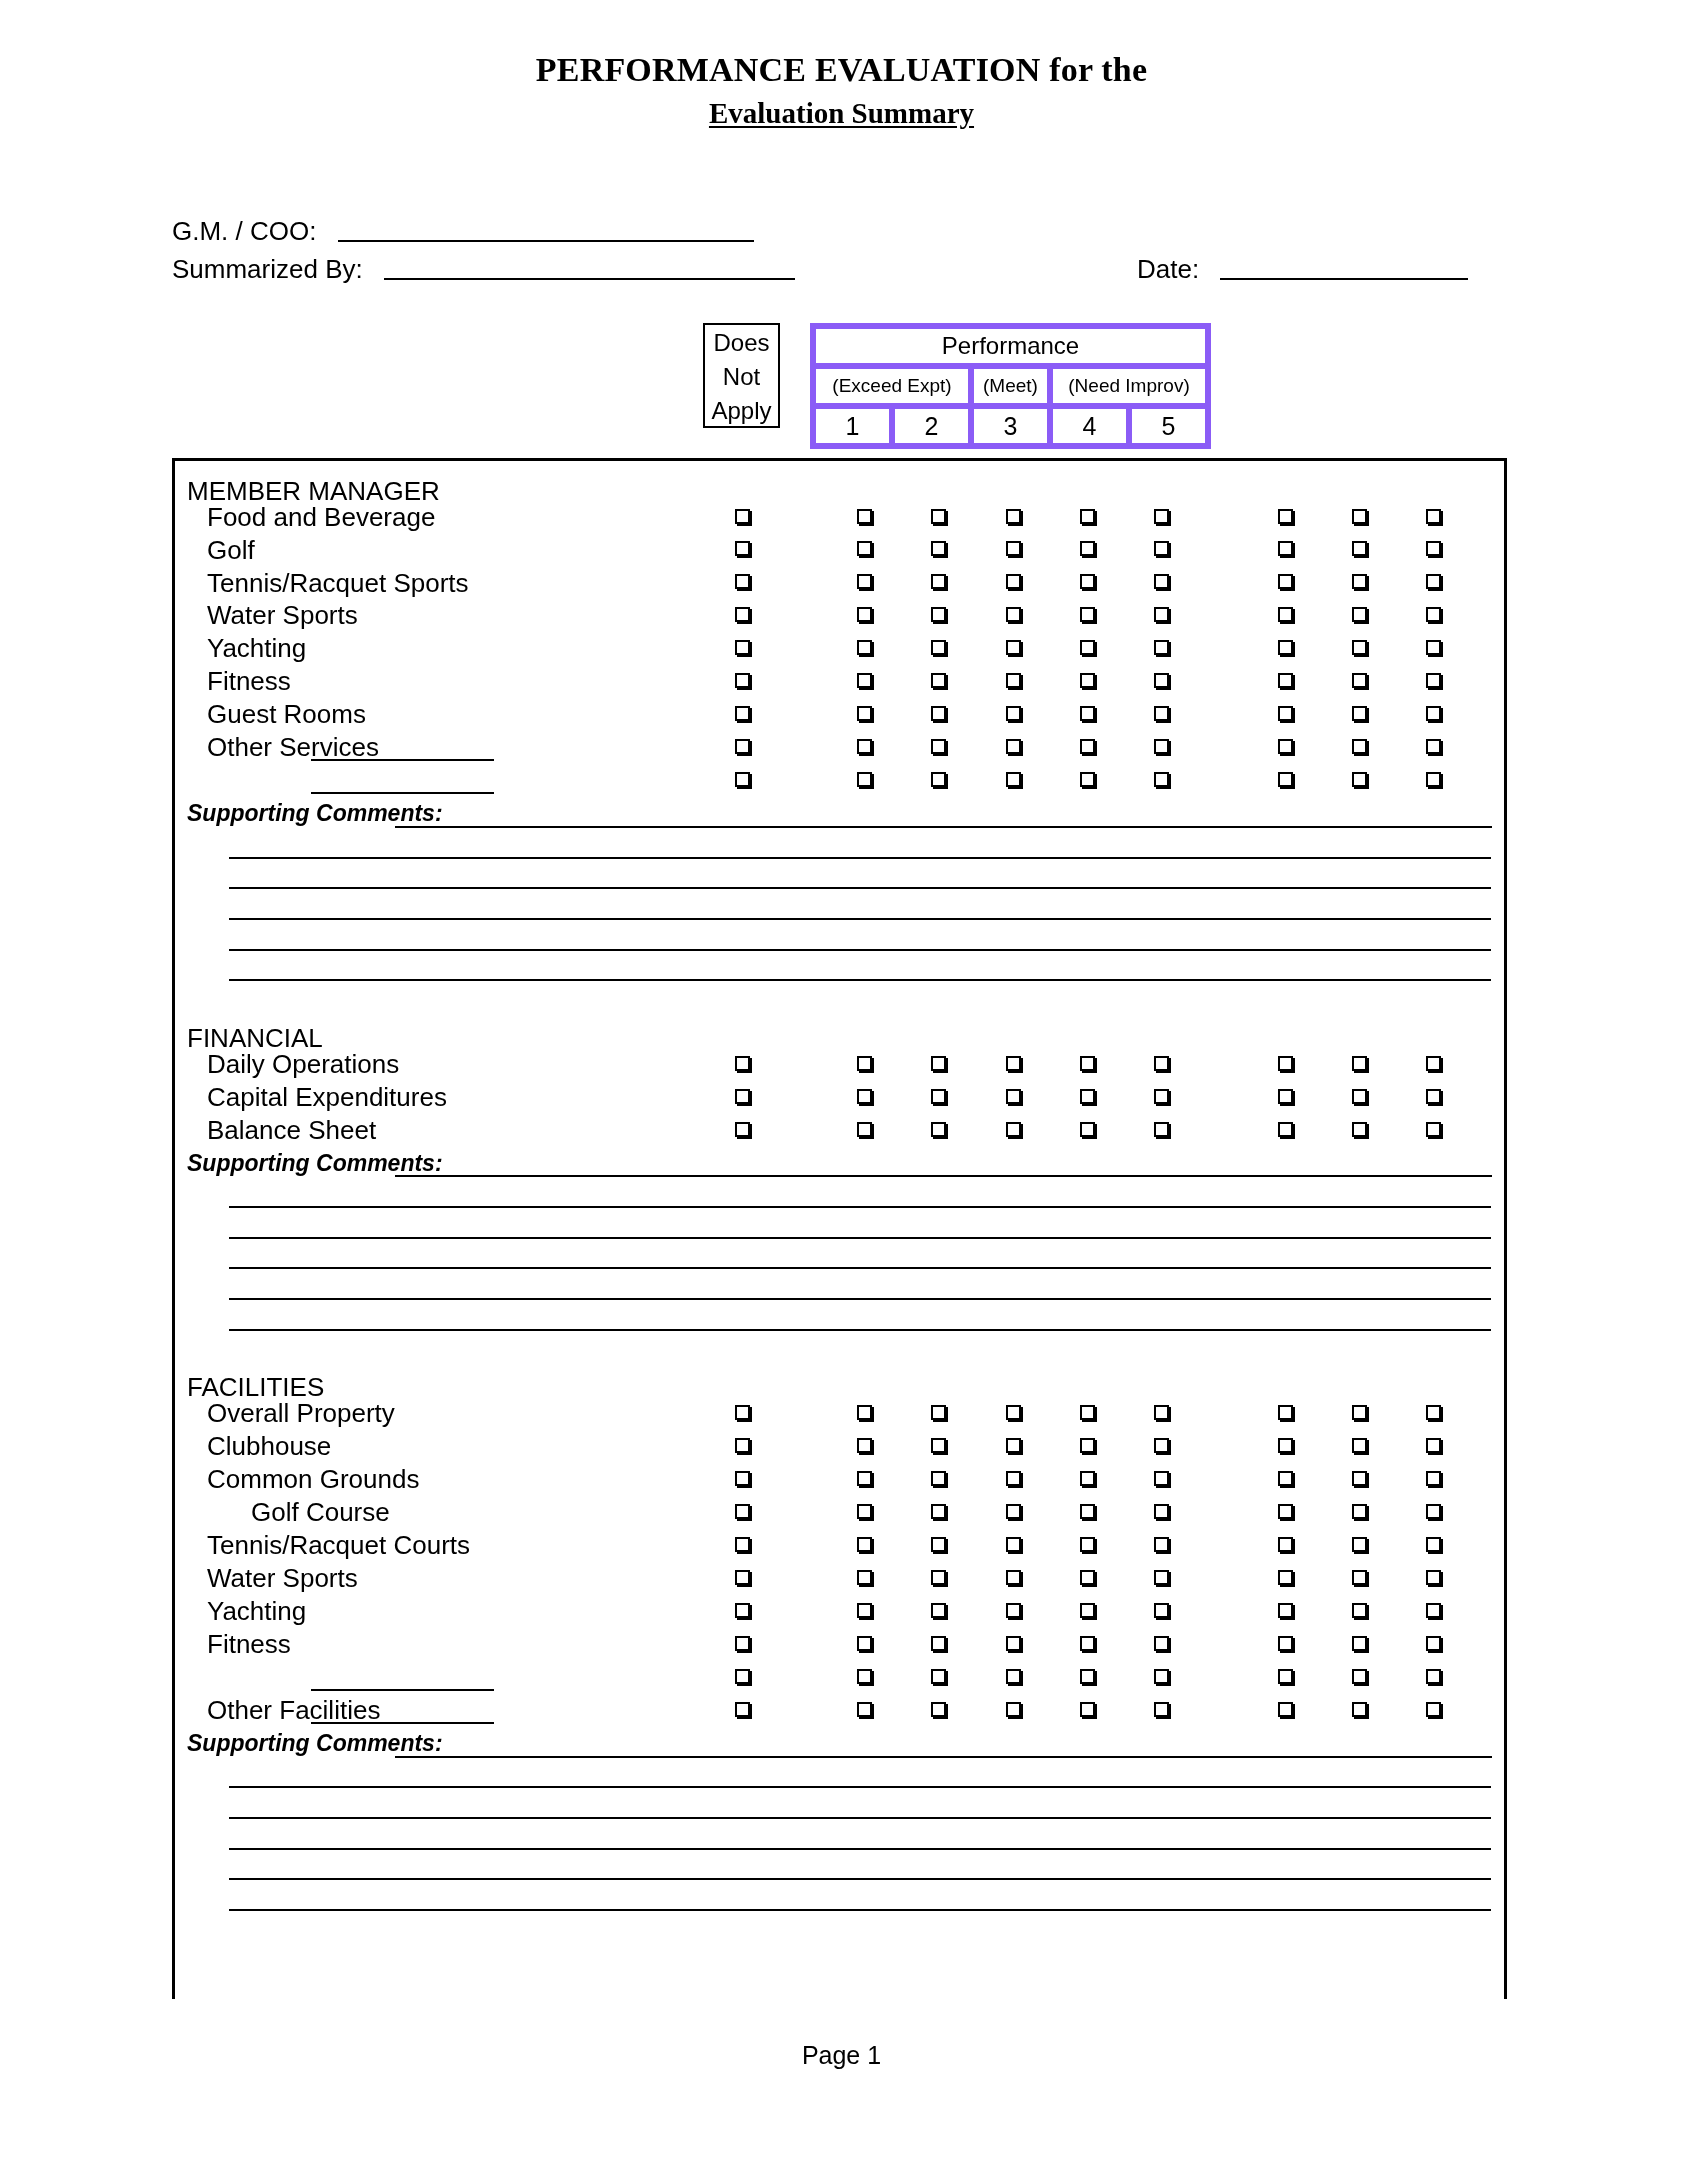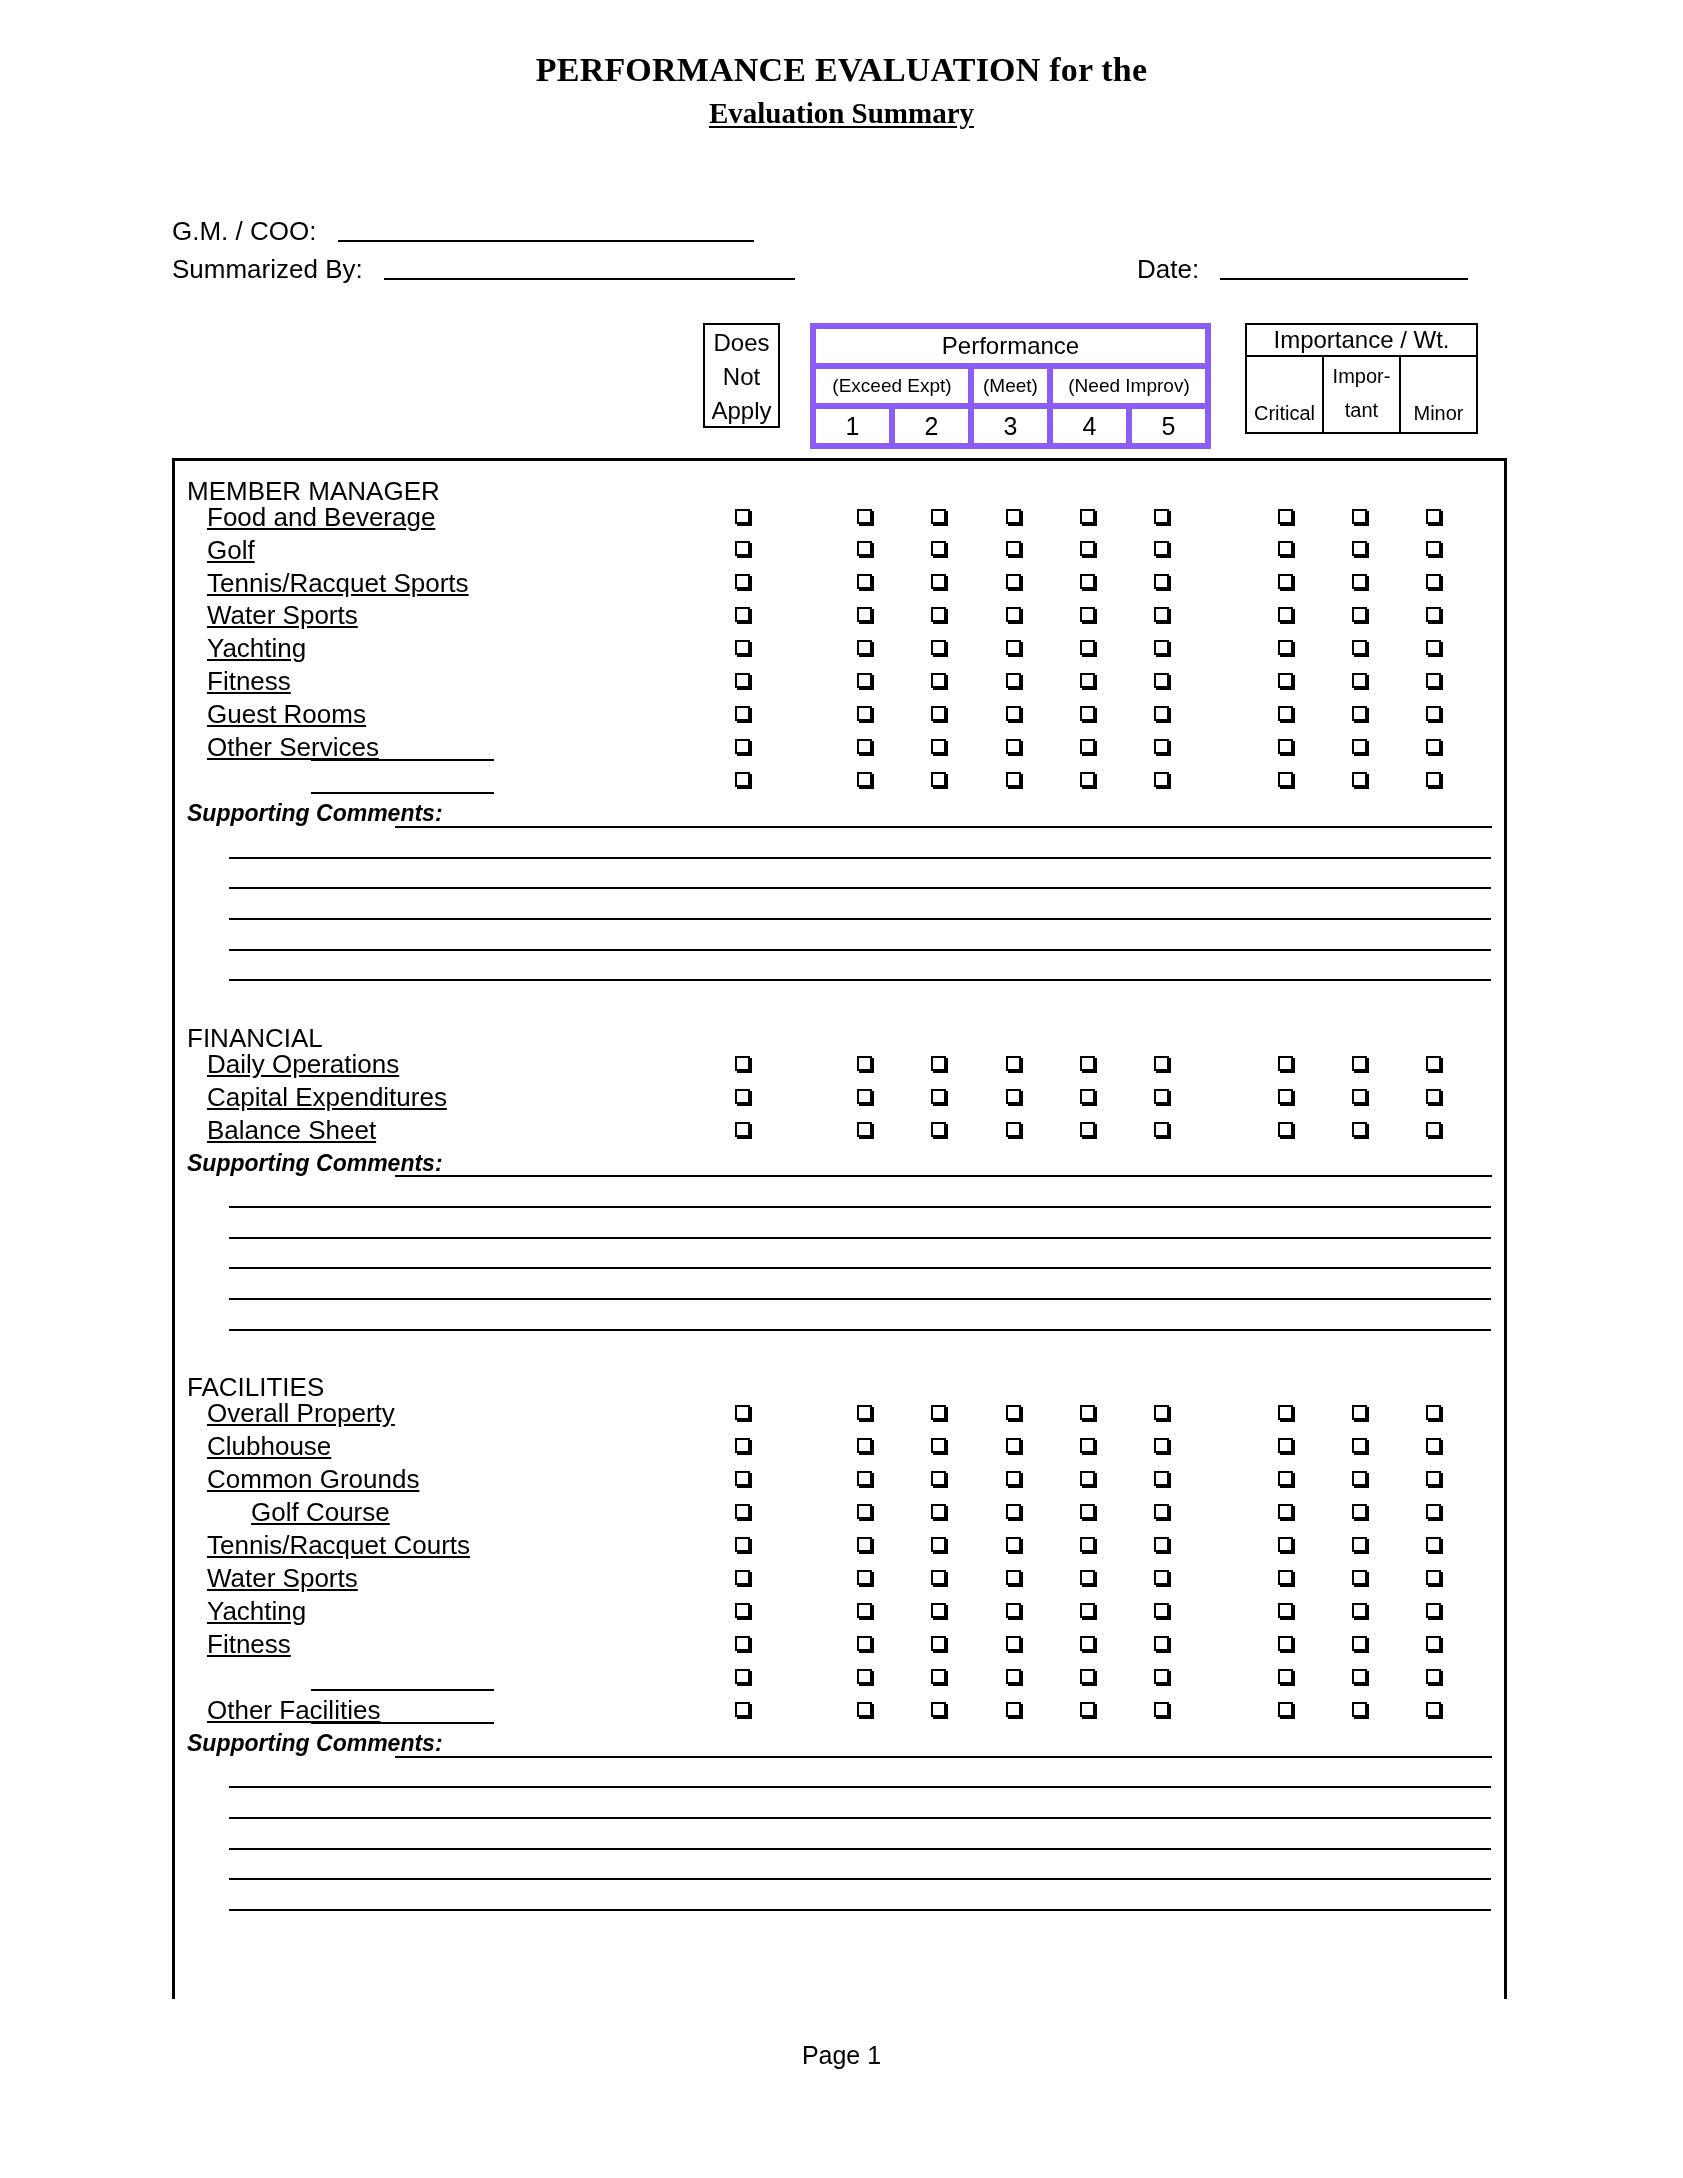--- a/index.html
+++ b/index.html
@@ -187,21 +187,20 @@
     position: absolute;
     font-size: 26px;
     line-height: 30px;
     white-space: nowrap;
   }
   .item-label {
     position: absolute;
     font-size: 26px;
     line-height: 30px;
     white-space: nowrap;
-    text-decoration: underline;
   }
   .cmt-label {
     position: absolute;
     font-size: 23px;
     font-style: italic;
     font-weight: bold;
     line-height: 28px;
     white-space: nowrap;
   }
 
@@ -286,40 +285,20 @@
       <tr>
         <td class="num">1</td>
         <td class="num">2</td>
         <td class="num">3</td>
         <td class="num">4</td>
         <td class="num">5</td>
       </tr>
     </tbody>
       </table>
 
-    <table class="imp-table">
-      <colgroup>
-        <col style="width:77px">
-          <col style="width:77px">
-          <col style="width:77px">
-      </colgroup>
-      <tbody>
-          <tr>
-        <td colspan="3">Importance / Wt.</td>
-      </tr>
-      <tr>
-        <td class="lab">Critical</td>
-        <td class="lab2">
-          <div>Impor-</div>
-          <div>tant</div>
-        </td>
-        <td class="lab">Minor</td>
-      </tr>
-    </tbody>
-      </table>
   </div>
 
   <div class="main-box" id="content-box">
       <div class="sect-head" style="left: 12px; top: 15px;">MEMBER MANAGER</div>
       <div class="item-label" style="left: 32px; top: 41px;">Food and Beverage</div>
       <div class="cbx" style="left: 560px; top: 48px;"></div>
       <div class="cbx" style="left: 682px; top: 48px;"></div>
       <div class="cbx" style="left: 756px; top: 48px;"></div>
       <div class="cbx" style="left: 831px; top: 48px;"></div>
       <div class="cbx" style="left: 905px; top: 48px;"></div>

